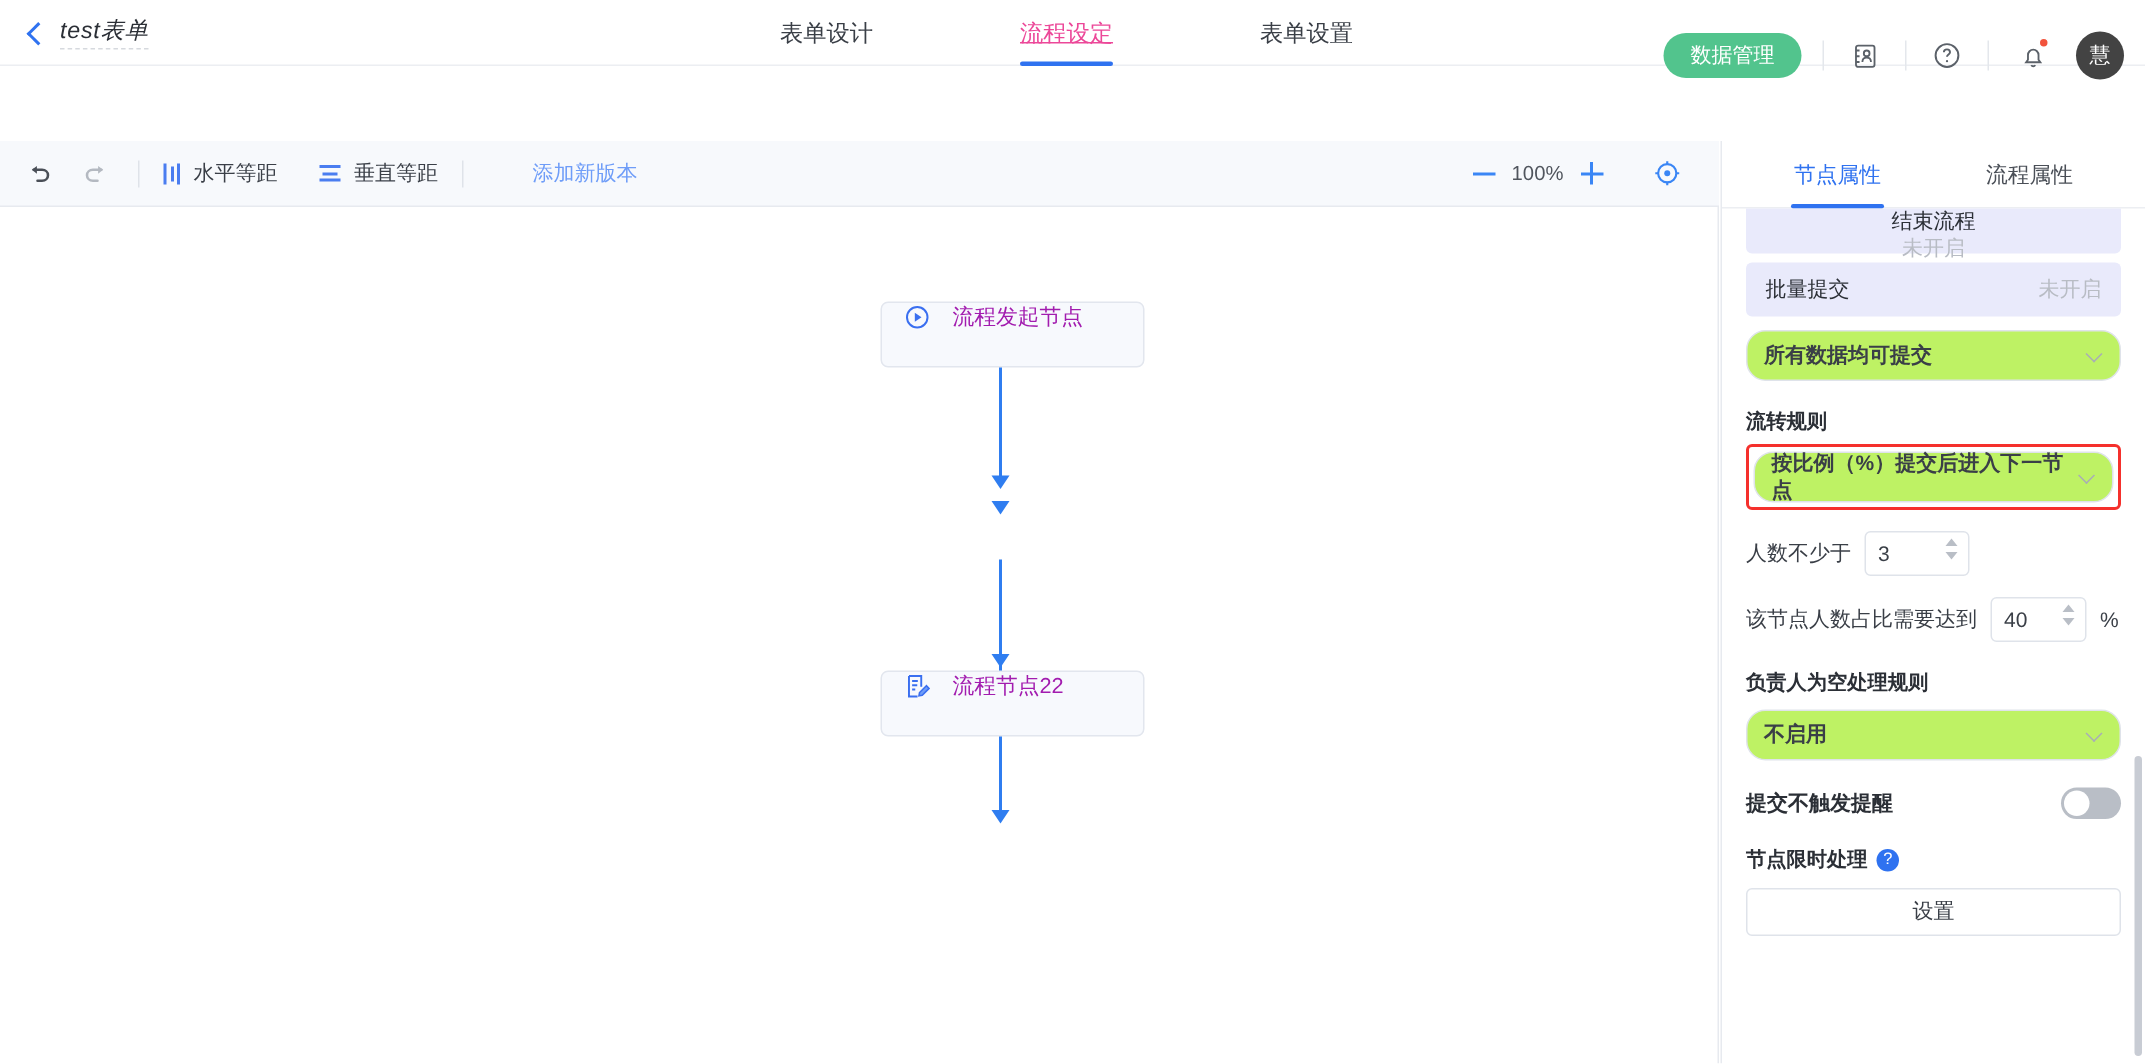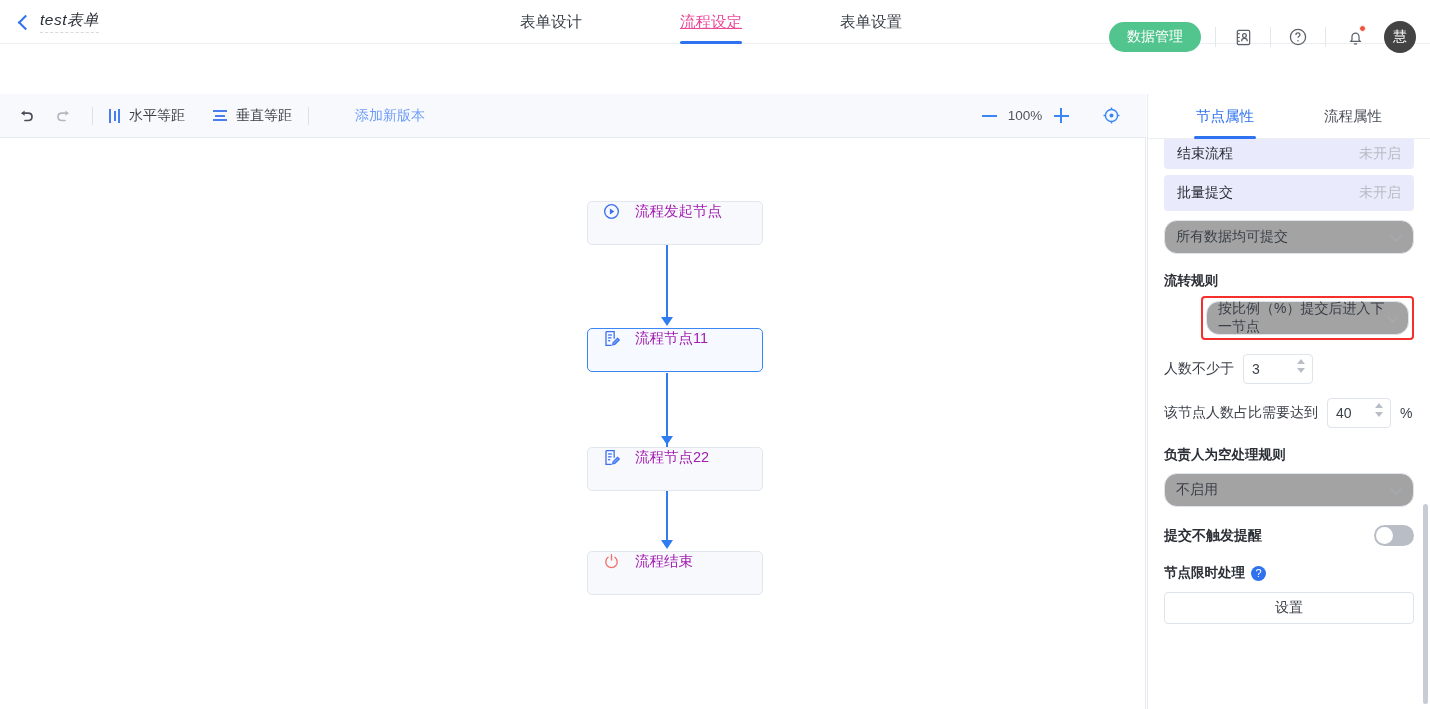--- a/index.html
+++ b/index.html
@@ -184,42 +184,41 @@
   .panel-body {
     padding: 0 16px; height: 570px; position: relative;
   }
   .toggle-row {
     height: 36px; background: #e9eafb; border-radius: 4px;
     display: flex; align-items: center; justify-content: space-between;
     padding: 0 13px; margin-top: 6px; font-size: 14px; color: #2b2f36;
     cursor: pointer;
   }
   .toggle-row .state { color: #b8bcc4; font-size: 14px; }
-  .first-row { margin-top: 0; border-radius: 0 0 4px 4px; height: 30px; }
+  .first-row { margin-top: 0; border-radius: 0 0 4px 4px; height: 30px; flex-direction: column; }
   .field-label {
     font-size: 13.5px; color: #2b2f36; font-weight: bold; margin-top: 18px;
     display: flex; align-items: center; gap: 6px;
   }
   .select {
     margin-top: 9px; height: 34px; border: 1px solid #dfe3ea; border-radius: 13px;
-    background: #a3a3a3; display: flex; align-items: center; padding: 0 11px;
-    font-size: 14px; color: #3a3f47; cursor: pointer; position: relative;
+    background: #bef264; display: flex; align-items: center; padding: 0 11px;
+    font-size: 14px; color: #3a3f47; cursor: pointer; position: relative; font-weight: bold;
   }
   .select .chev {
     margin-left: auto; width: 10px; height: 10px; position: relative;
   }
   .select .chev::before {
     content: ""; position: absolute; left: 0; top: 0; width: 7px; height: 7px;
     border-right: 1.5px solid #a8adb6; border-bottom: 1.5px solid #a8adb6;
     transform: rotate(45deg);
   }
   .select-highlight {
     border: 2px solid #f5302c; border-radius: 4px; padding: 3px;
     margin-top: 6px;
-    margin-left: 37px;
   }
   .select-highlight .select { margin-top: 0; }
   .inline-row {
     display: flex; align-items: center; gap: 9px; margin-top: 14px;
     font-size: 14px; color: #3a3f47;
   }
   .stepper {
     height: 30px; width: 70px; border: 1px solid #dfe3ea; border-radius: 4px;
     background: #fff; display: flex; align-items: center; padding: 0 8px;
     font-size: 14px; color: #3a3f47; position: relative; cursor: text;
@@ -378,57 +377,35 @@
     <div class="node" style="left:587px; top:63px;">
       <span>
         <svg width="19" height="19" viewBox="0 0 20 20" fill="none" stroke="#3a6ff0" stroke-width="1.4">
           <circle cx="10" cy="10" r="7.2"></circle>
           <path d="M8.3 6.9 13 10l-4.7 3.1z" fill="#3a6ff0" stroke="none"></path>
         </svg>
       </span>
       <span>流程发起节点</span>
     </div>
 
-    <div class="node selected" style="left:587px; top:190px;">
-      <span>
-        <svg width="19" height="19" viewBox="0 0 20 20" fill="none" stroke="#3a6ff0" stroke-width="1.35">
-          <path d="M4.2 2.8h8.6v7.5"></path>
-          <path d="M4.2 2.8v14.4h6"></path>
-          <line x1="6.4" y1="6.3" x2="10.4" y2="6.3"></line>
-          <line x1="6.4" y1="9.3" x2="10" y2="9.3"></line>
-          <line x1="6.4" y1="12.3" x2="8.6" y2="12.3"></line>
-          <path d="M16.4 9.6 11.6 14.4l-.4 2.3 2.3-.4 4.8-4.8z" fill="#6f9df8" stroke="#3a6ff0" stroke-width="1.1"></path>
-        </svg>
-      </span>
-      <span>流程节点11</span>
-    </div>
 
     <div class="node" style="left:587px; top:309px;">
       <span>
         <svg width="19" height="19" viewBox="0 0 20 20" fill="none" stroke="#3a6ff0" stroke-width="1.35">
           <path d="M4.2 2.8h8.6v7.5"></path>
           <path d="M4.2 2.8v14.4h6"></path>
           <line x1="6.4" y1="6.3" x2="10.4" y2="6.3"></line>
           <line x1="6.4" y1="9.3" x2="10" y2="9.3"></line>
           <line x1="6.4" y1="12.3" x2="8.6" y2="12.3"></line>
           <path d="M16.4 9.6 11.6 14.4l-.4 2.3 2.3-.4 4.8-4.8z" fill="#6f9df8" stroke="#3a6ff0" stroke-width="1.1"></path>
         </svg>
       </span>
       <span>流程节点22</span>
     </div>
 
-    <div class="node" style="left:587px; top:413px;">
-      <span>
-        <svg width="19" height="19" viewBox="0 0 20 20" fill="none" stroke="#f2716a" stroke-width="1.45" stroke-linecap="round">
-          <path d="M6.4 5.6a6 6 0 1 0 7.2 0"></path>
-          <line x1="10" y1="2.9" x2="10" y2="8.4"></line>
-        </svg>
-      </span>
-      <span>流程结束</span>
-    </div>
 
     <div class="conn" style="left:666px; top:107px; height:74px;"></div>
     <div class="arrow" style="left:661px; top:179px;"></div>
 
     <div class="conn" style="left:666px; top:235px; height:66px;"></div>
     <div class="arrow" style="left:661px; top:298px;"></div>
 
     <div class="conn" style="left:666px; top:353px; height:52px;"></div>
     <div class="arrow" style="left:661px; top:402px;"></div>
   </div>

